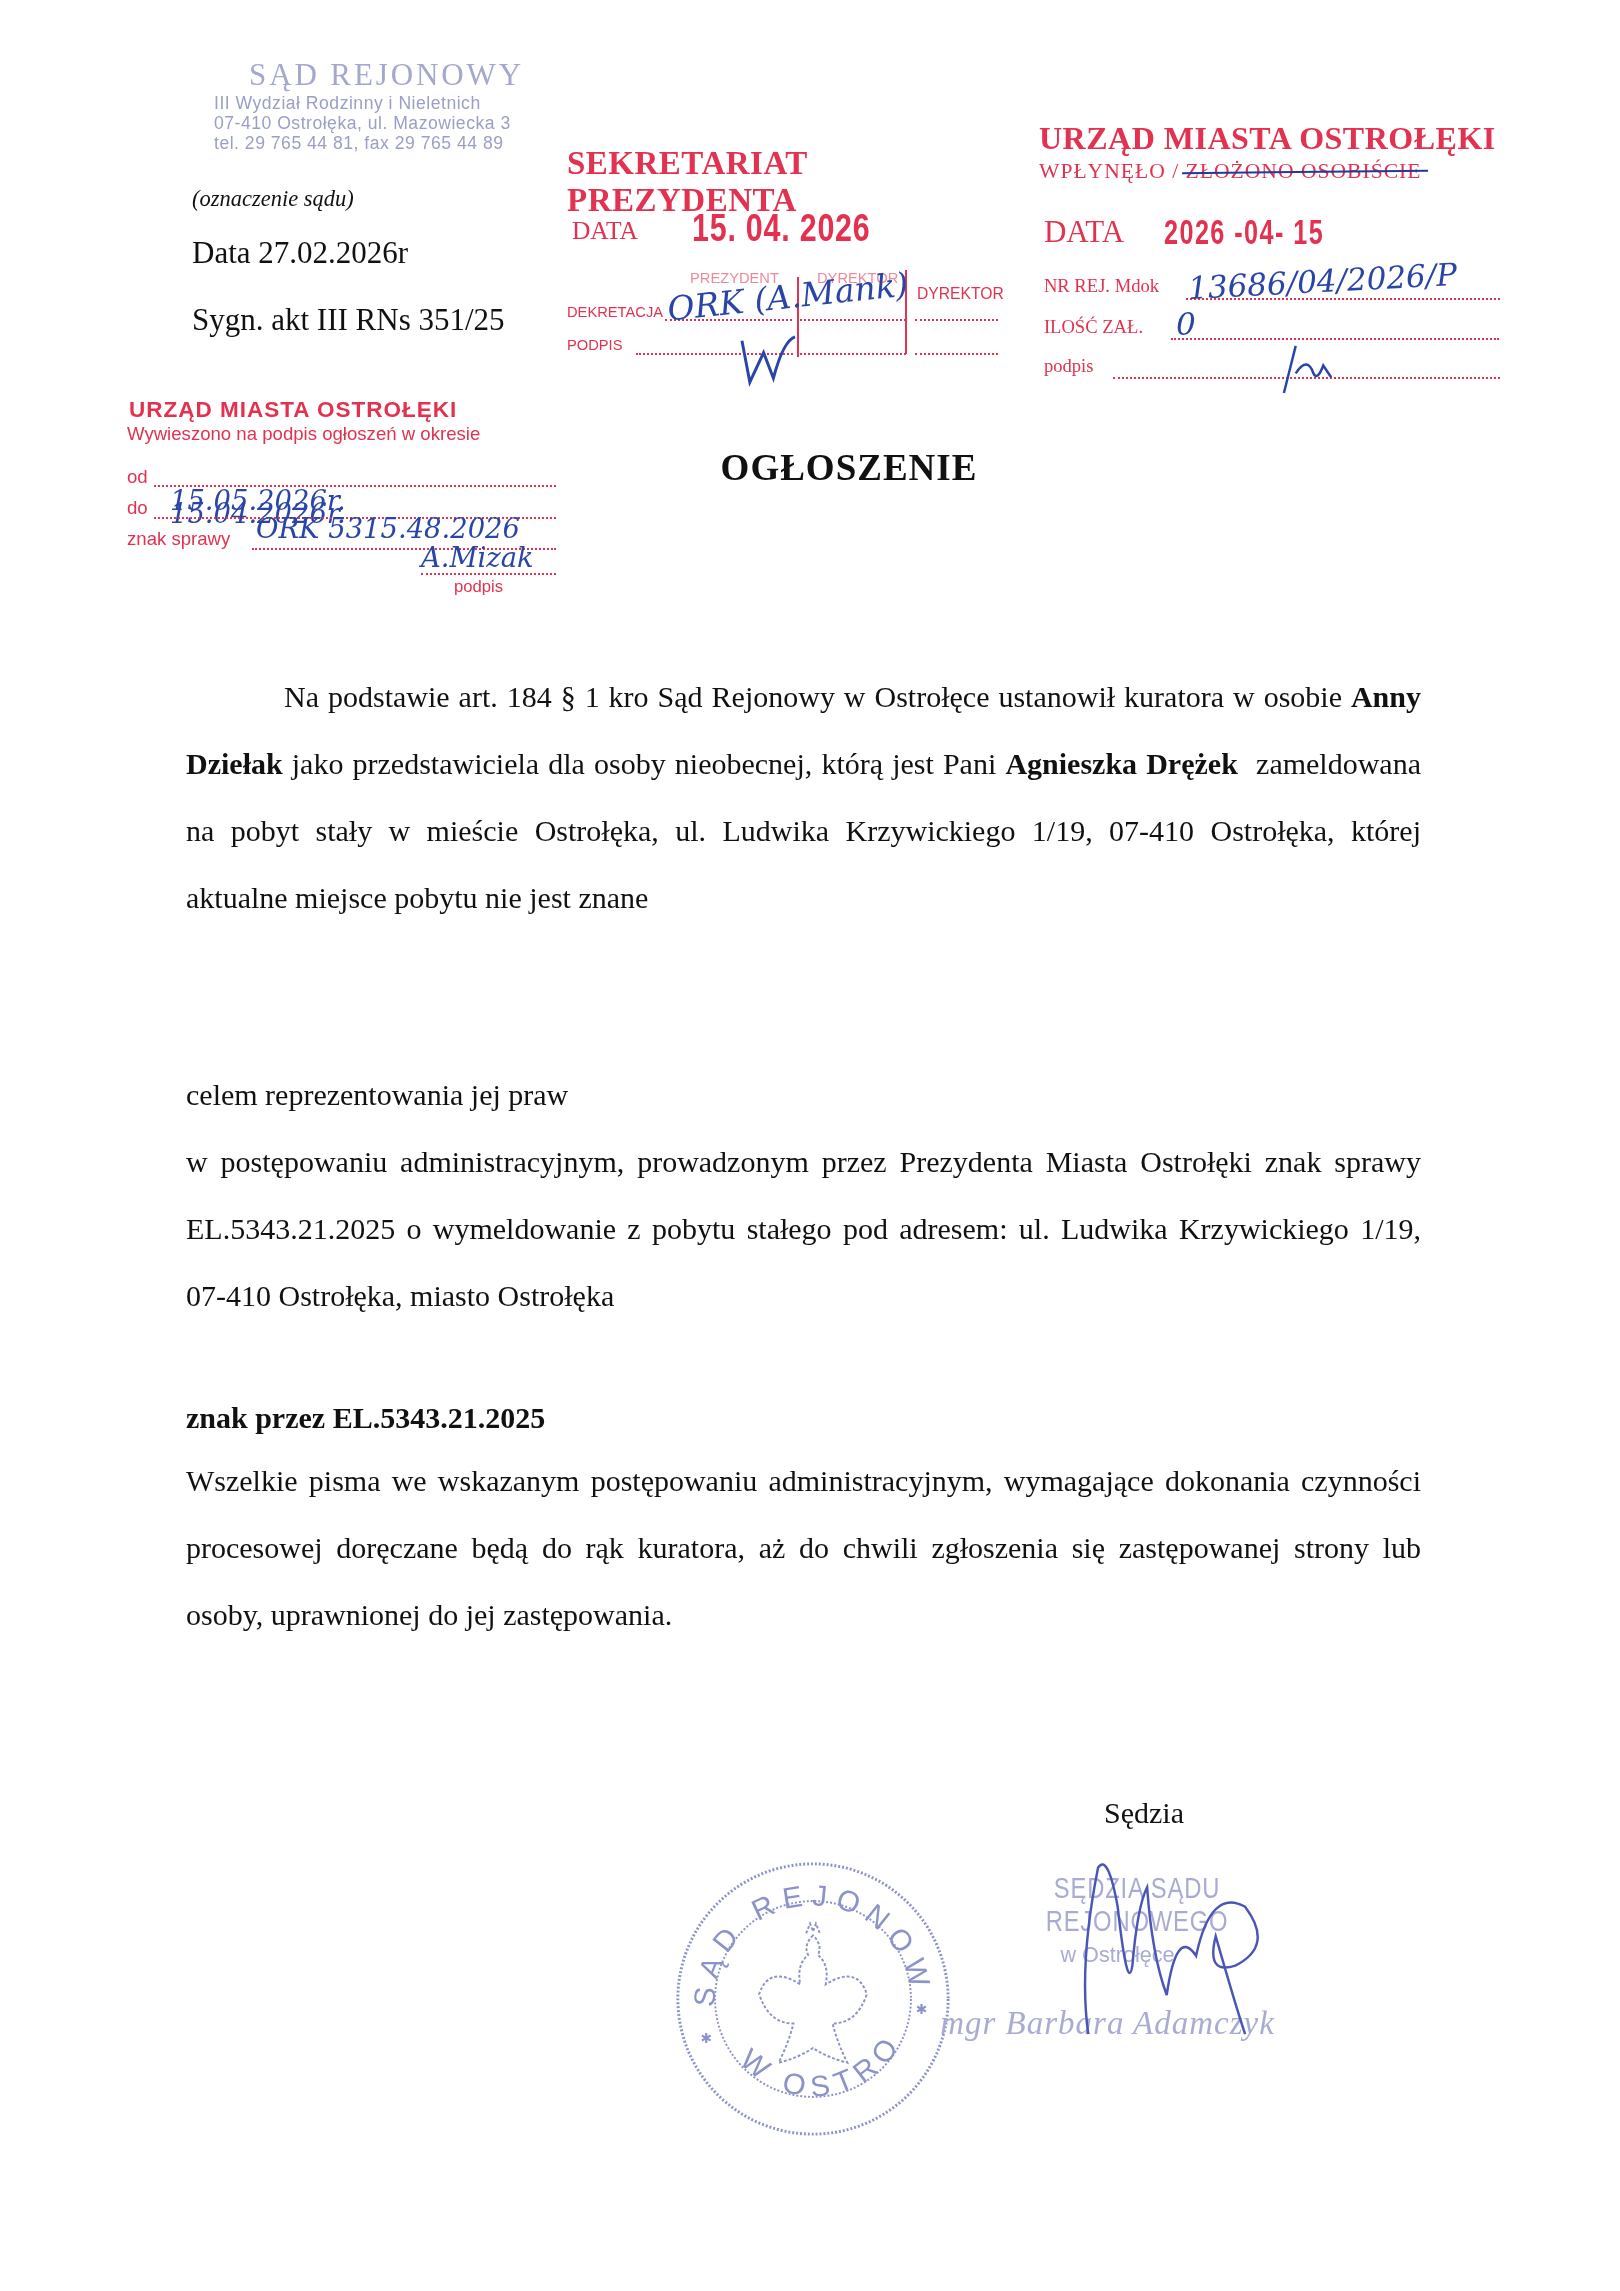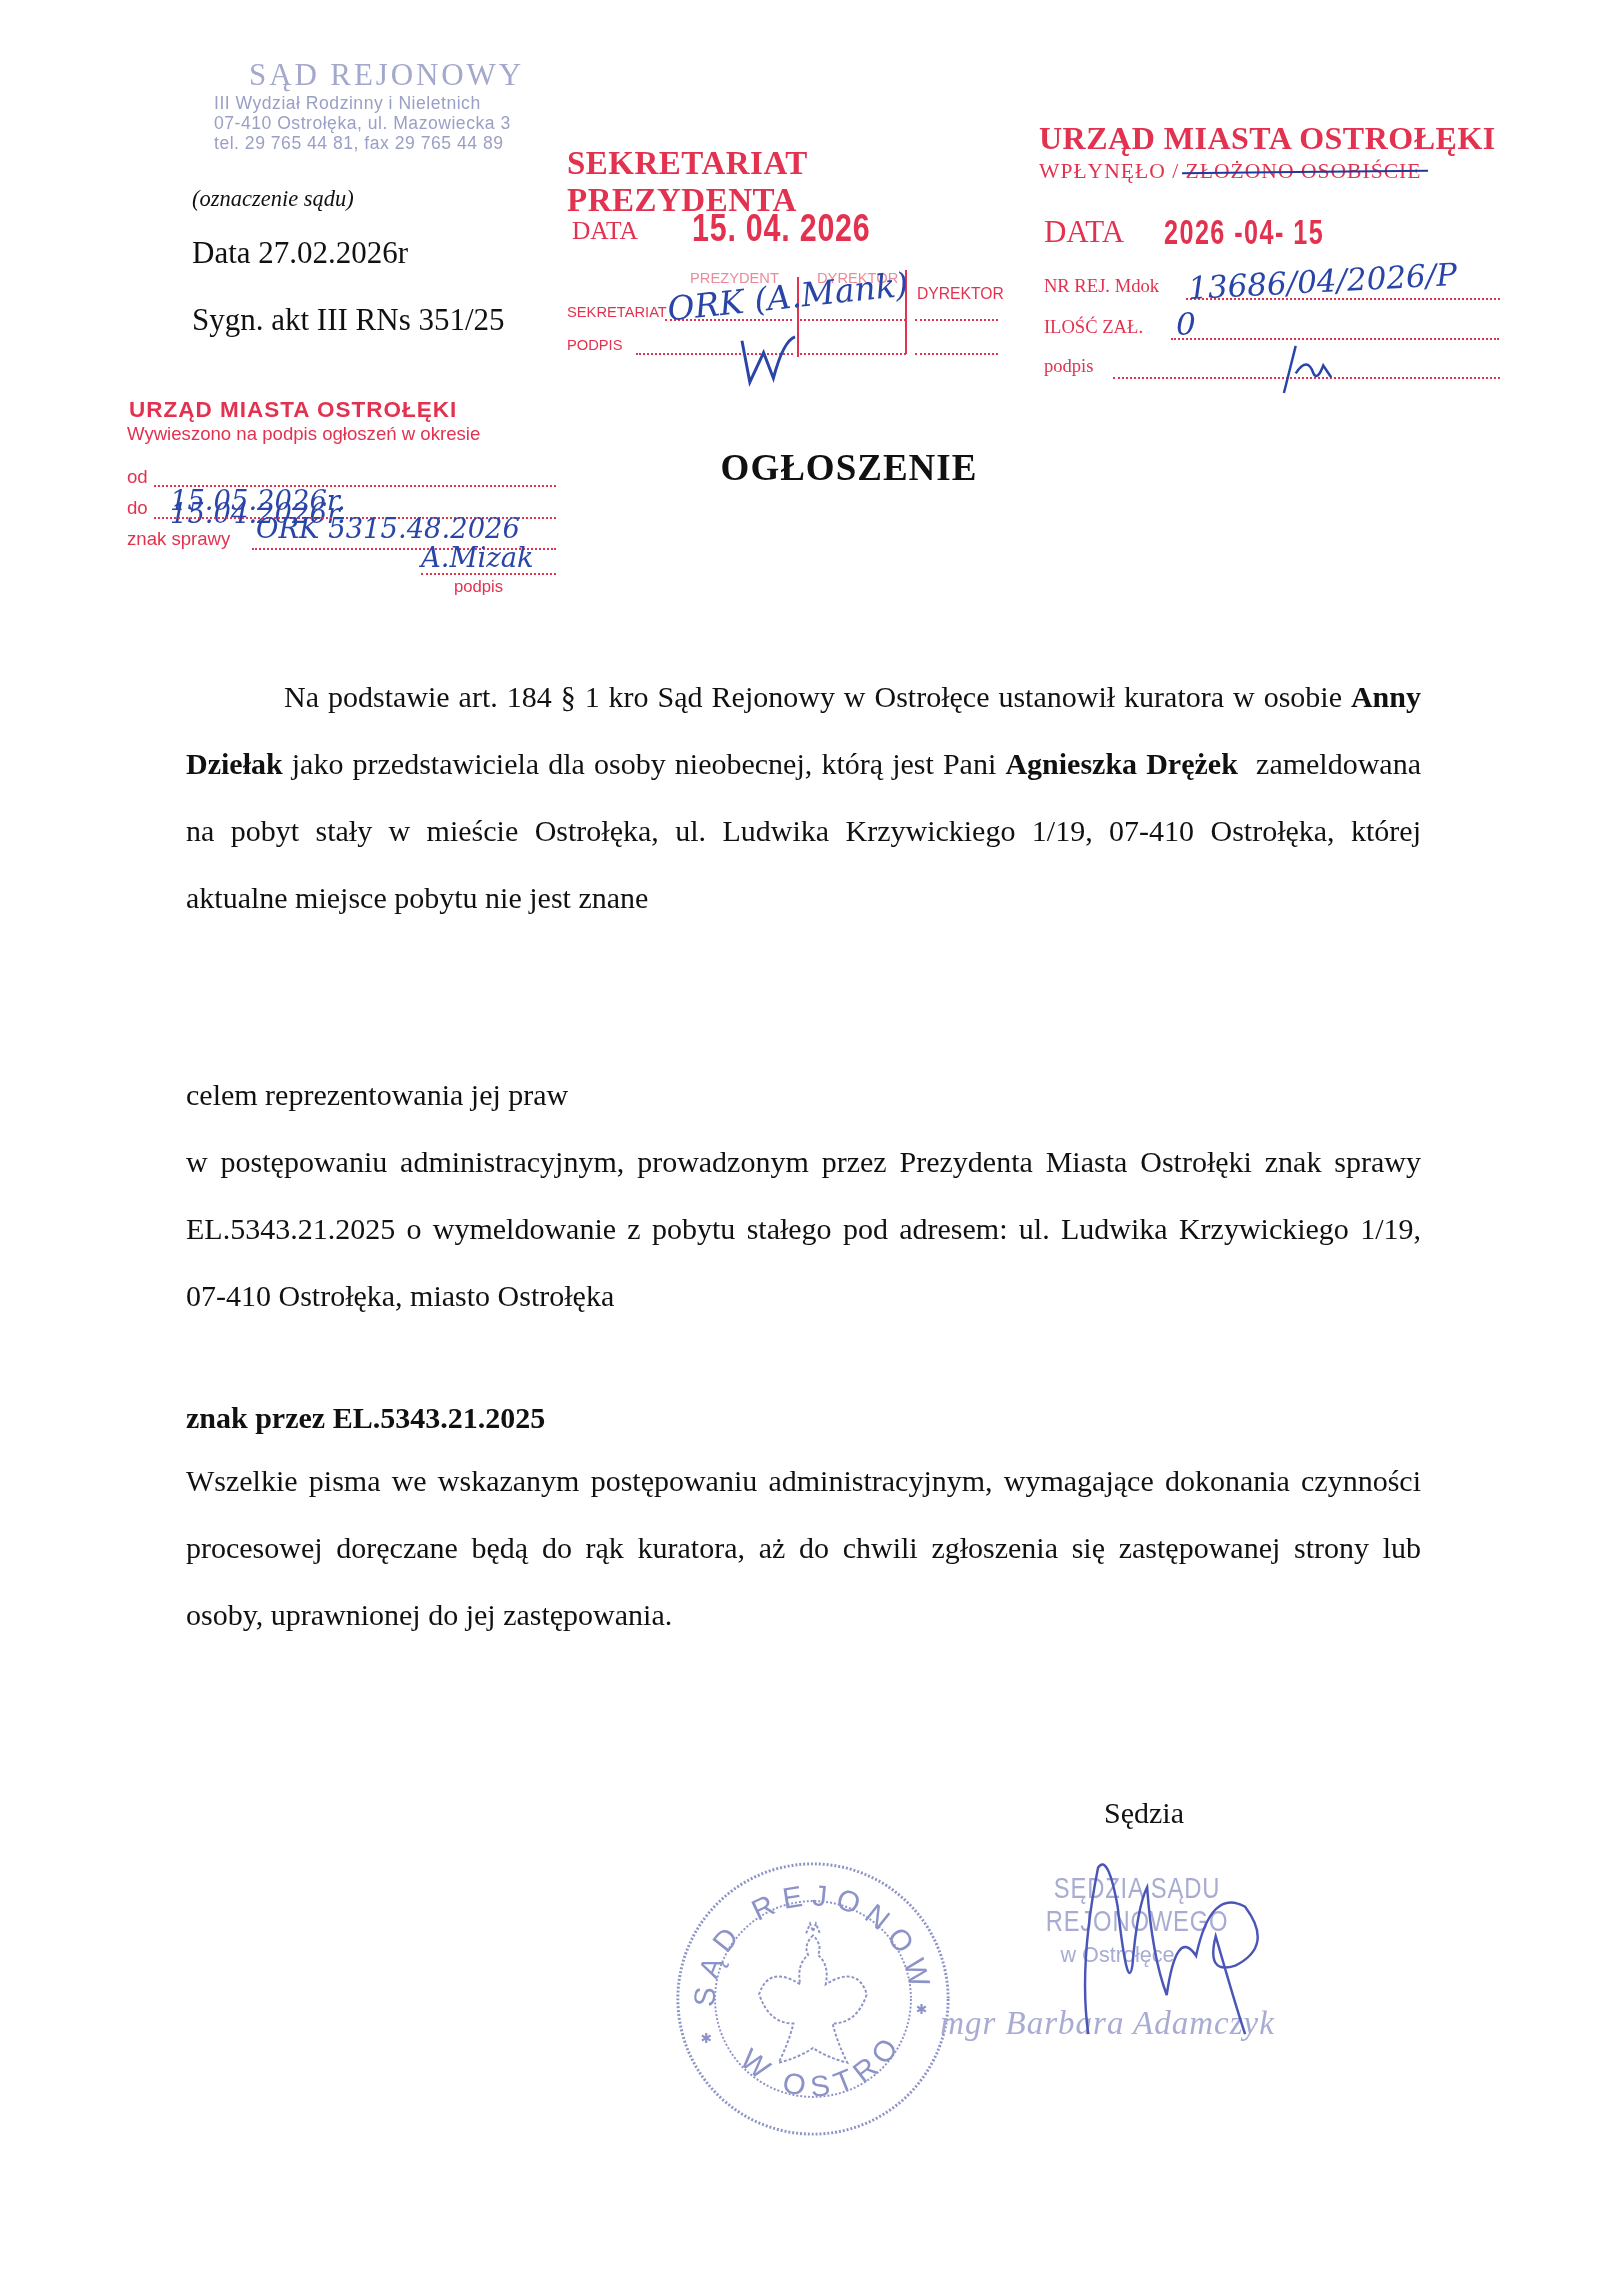--- a/index.html
+++ b/index.html
@@ -83,21 +83,21 @@
 
 <div class="abs stamp-sek red" style="height:245px;">
   <div class="sek-title">SEKRETARIAT PREZYDENTA</div>
   <div class="sek-date-lbl">DATA</div>
   <div class="sek-date">15. 04. 2026</div>
   <div class="sek-cols">
     <span class="sek-col1">PREZYDENT</span>
     <span class="sek-col2">DYREKTOR</span>
     <span class="sek-col3">DYREKTOR</span>
   </div>
-  <div class="sek-row" style="top:159px;">SEKRETARIAT</div>
+  <div class="sek-row" style="top:159px;">DEKRETACJA</div>
   <div class="dots" style="left:98px; top:174px; width:127px;"></div>
   <div class="dots" style="left:233px; top:174px; width:106px;"></div>
   <div class="dots" style="left:348px; top:174px; width:83px;"></div>
   <div class="sek-row" style="top:192px;">PODPIS</div>
   <div class="dots" style="left:69px; top:208px; width:157px;"></div>
   <div class="dots" style="left:233px; top:208px; width:106px;"></div>
   <div class="dots" style="left:348px; top:208px; width:83px;"></div>
   <div class="vbar" style="left:230px; top:132px; height:80px;"></div>
   <div class="vbar" style="left:338px; top:125px; height:84px;"></div>
   <div class="abs ink" style="left:100px; top:132px; font-size:33px; transform:rotate(-6deg);">ORK (A.Mank)</div>

